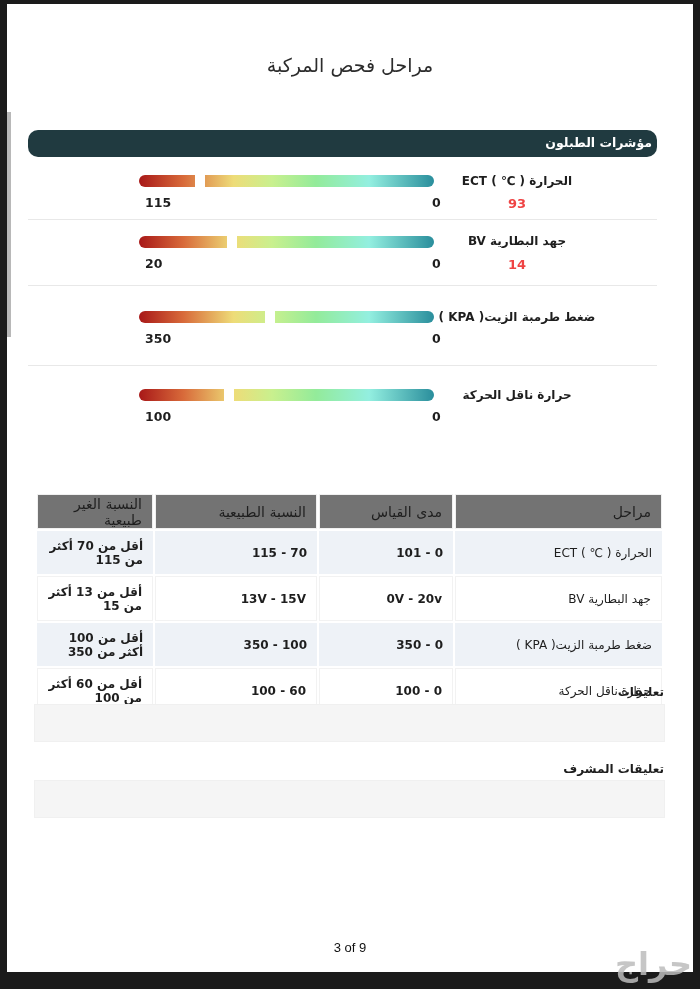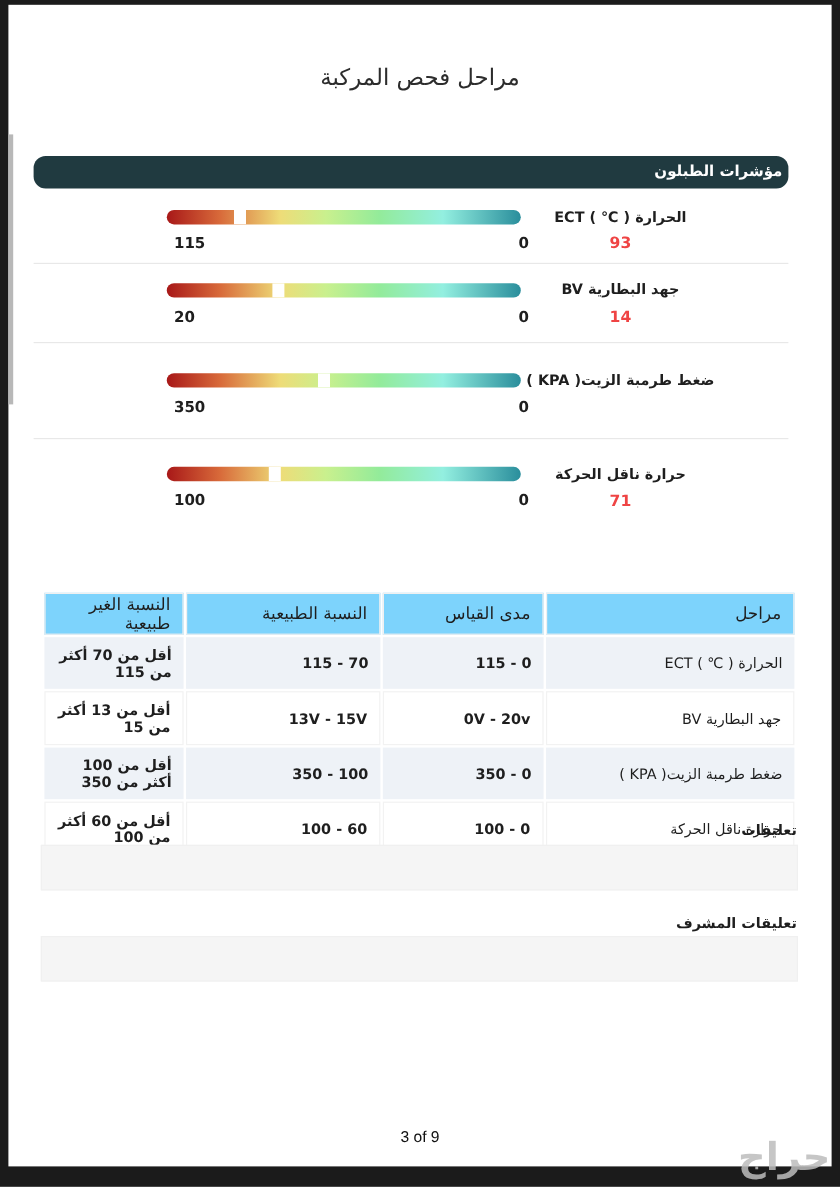--- a/index.html
+++ b/index.html
@@ -48,21 +48,21 @@
     position: absolute; top: 0; width: 10px; height: 12px; background: #ffffff;
   }
   .bar-min, .bar-max {
     position: absolute; font-size: 12.5px; font-weight: bold; color: #1e1e1e;
   }
   table.ref {
     position: absolute; left: 35px; top: 492px; width: 629px; border-collapse: separate;
     border-spacing: 2px; direction: rtl; font-size: 12px; color: #1e1e1e;
   }
   table.ref th {
-    background: #7dd3fc; font-weight: normal; font-size: 14px; text-align: right;
+    background: #737373; font-weight: normal; font-size: 14px; text-align: right;
     padding: 0 10px; height: 33px; border: 1px solid #f0f0f0;
   }
   table.ref td {
     text-align: right; padding: 0 10px; height: 43px; font-weight: bold;
   }
   table.ref tr:nth-child(odd) td { background: #eef2f7; }
   table.ref tr:nth-child(even) td { background: #ffffff; border: 1px solid #f2f2f2; }
   table.ref td.ind { font-weight: normal; }
   .c-label {
     position: absolute; right: 36px; font-size: 12px; font-weight: bold; color: #1e1e1e; direction: rtl;
@@ -119,41 +119,40 @@
   <div class="bar" style="top:25px;">
     <div class="marker" style="left:126px;"></div>
   </div>
   <div class="bar-max" style="top:45px;left:117px;">350</div>
   <div class="bar-min" style="top:45px;left:404px;">0</div>
   <div class="sep"></div>
 </div>
 
 <div class="gauge-row" style="top:366px;height:70px;">
   <div class="g-label" style="top:22px;">حرارة ناقل الحركة</div>
-  <div class="g-value" style="top:45px;">71</div>
   <div class="bar" style="top:23px;">
     <div class="marker" style="left:85px;"></div>
   </div>
   <div class="bar-max" style="top:43px;left:117px;">100</div>
   <div class="bar-min" style="top:43px;left:404px;">0</div>
 </div>
 
 <table class="ref">
   <thead>
     <tr>
       <th style="width:185px;">مراحل</th>
       <th style="width:112px;">مدى القياس</th>
       <th style="width:140px;">النسبة الطبيعية</th>
       <th>النسبة الغير طبيعية</th>
     </tr>
   </thead>
   <tbody>
     <tr>
       <td class="ind">الحرارة ( ℃ ) ECT</td>
-      <td>0 - 115</td>
+      <td>0 - 101</td>
       <td>70 - 115</td>
       <td>أقل من 70 أكثر من 115</td>
     </tr>
     <tr>
       <td class="ind">جهد البطارية BV</td>
       <td>0V - 20v</td>
       <td>13V - 15V</td>
       <td>أقل من 13 أكثر من 15</td>
     </tr>
     <tr>

